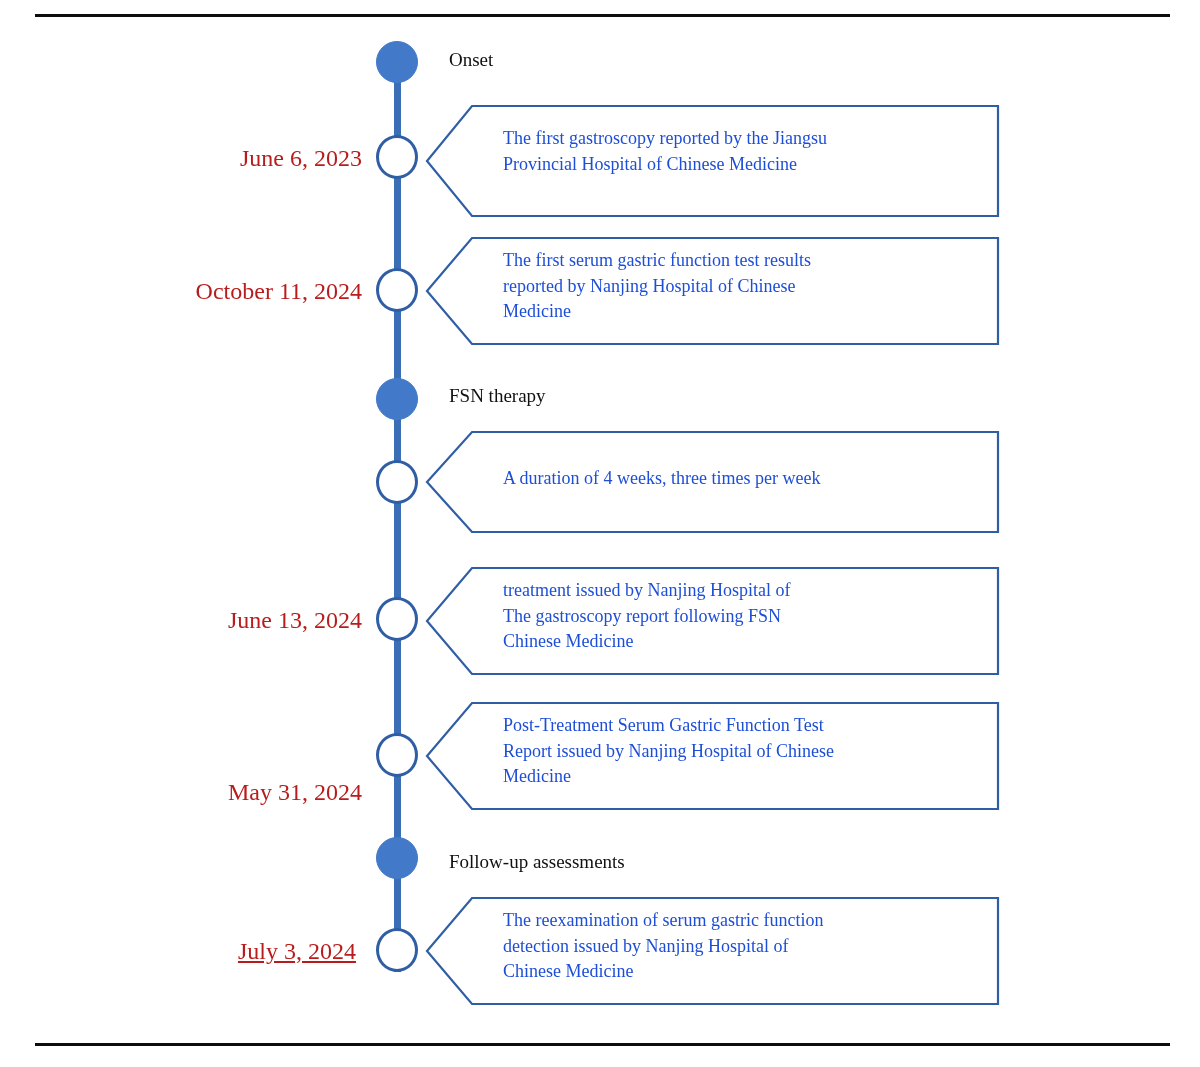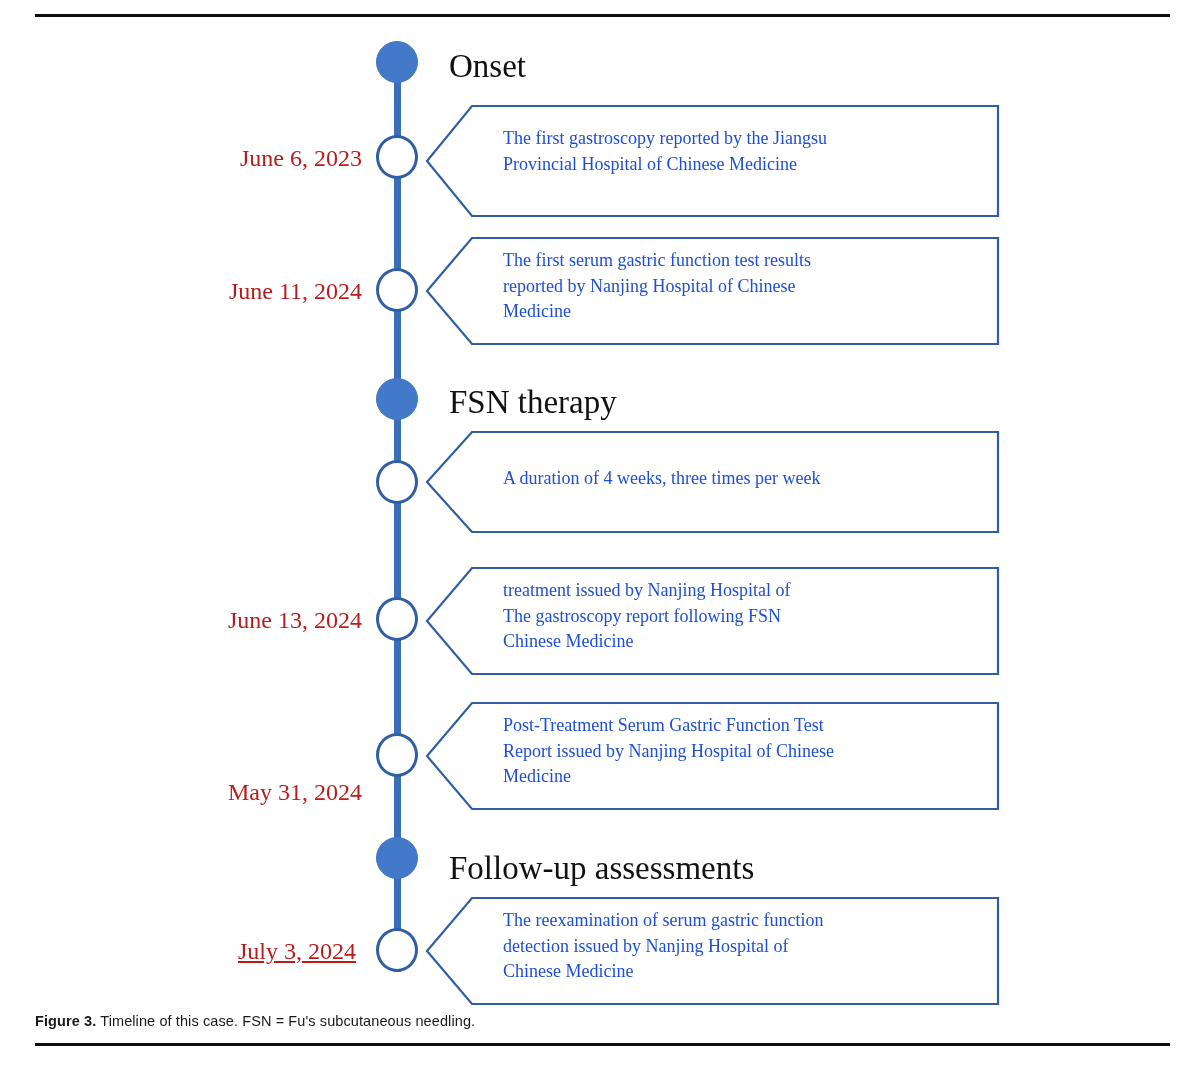--- a/index.html
+++ b/index.html
@@ -52,21 +52,21 @@
   .node.hollow {
     width: 42px;
     height: 44px;
     background: #ffffff;
     border: 3px solid #2f5ea4;
   }
 
   
   .milestone-label {
     position: absolute;
-    font-size: 33px;
+    font-size: 19px;
     color: #111111;
     line-height: 1;
     white-space: nowrap;
   }
 
   
   .date-label {
     position: absolute;
     font-size: 24px;
     color: #b91c1c;
@@ -130,21 +130,21 @@
     <svg width="575" height="114" viewBox="0 0 575 114" aria-hidden="true">
       <polygon points="47,2 573,2 573,112 47,112 2,57" fill="#ffffff" stroke="#2f5ea4" stroke-width="2.2" stroke-linejoin="miter"></polygon>
     </svg>
     <div class="callout-text" style="top:22px;">
       <p>The first gastroscopy reported by the Jiangsu</p>
       <p>Provincial Hospital of Chinese Medicine</p>
     </div>
   </div>
 
   <div class="node hollow" style="left:376px; top:268px;"></div>
-  <div class="date-label" style="left:122px; top:278px; width:240px;">June 11, 2024</div>
+  <div class="date-label" style="left:122px; top:278px; width:240px;">October 11, 2024</div>
   <div class="callout" style="top:236px; width:575px; height:110px;">
     <svg width="575" height="110" viewBox="0 0 575 110" aria-hidden="true">
       <polygon points="47,2 573,2 573,108 47,108 2,55" fill="#ffffff" stroke="#2f5ea4" stroke-width="2.2" stroke-linejoin="miter"></polygon>
     </svg>
     <div class="callout-text" style="top:12px;">
       <p>The first serum gastric function test results</p>
       <p>reported by Nanjing Hospital of Chinese</p>
       <p>Medicine</p>
     </div>
   </div>
@@ -197,20 +197,16 @@
     <svg width="575" height="110" viewBox="0 0 575 110" aria-hidden="true">
       <polygon points="47,2 573,2 573,108 47,108 2,55" fill="#ffffff" stroke="#2f5ea4" stroke-width="2.2" stroke-linejoin="miter"></polygon>
     </svg>
     <div class="callout-text" style="top:12px;">
       <p>The reexamination of serum gastric function</p>
       <p>detection issued by Nanjing Hospital of</p>
       <p>Chinese Medicine</p>
     </div>
   </div>
 
-  <div class="caption">
-    <span class="cap-label">Figure 3.</span>
-    <span>Timeline of this case. FSN = Fu's subcutaneous needling.</span>
-  </div>
 
   <div class="rule rule-bottom"></div>
 
 </div>
 
 </body></html>

